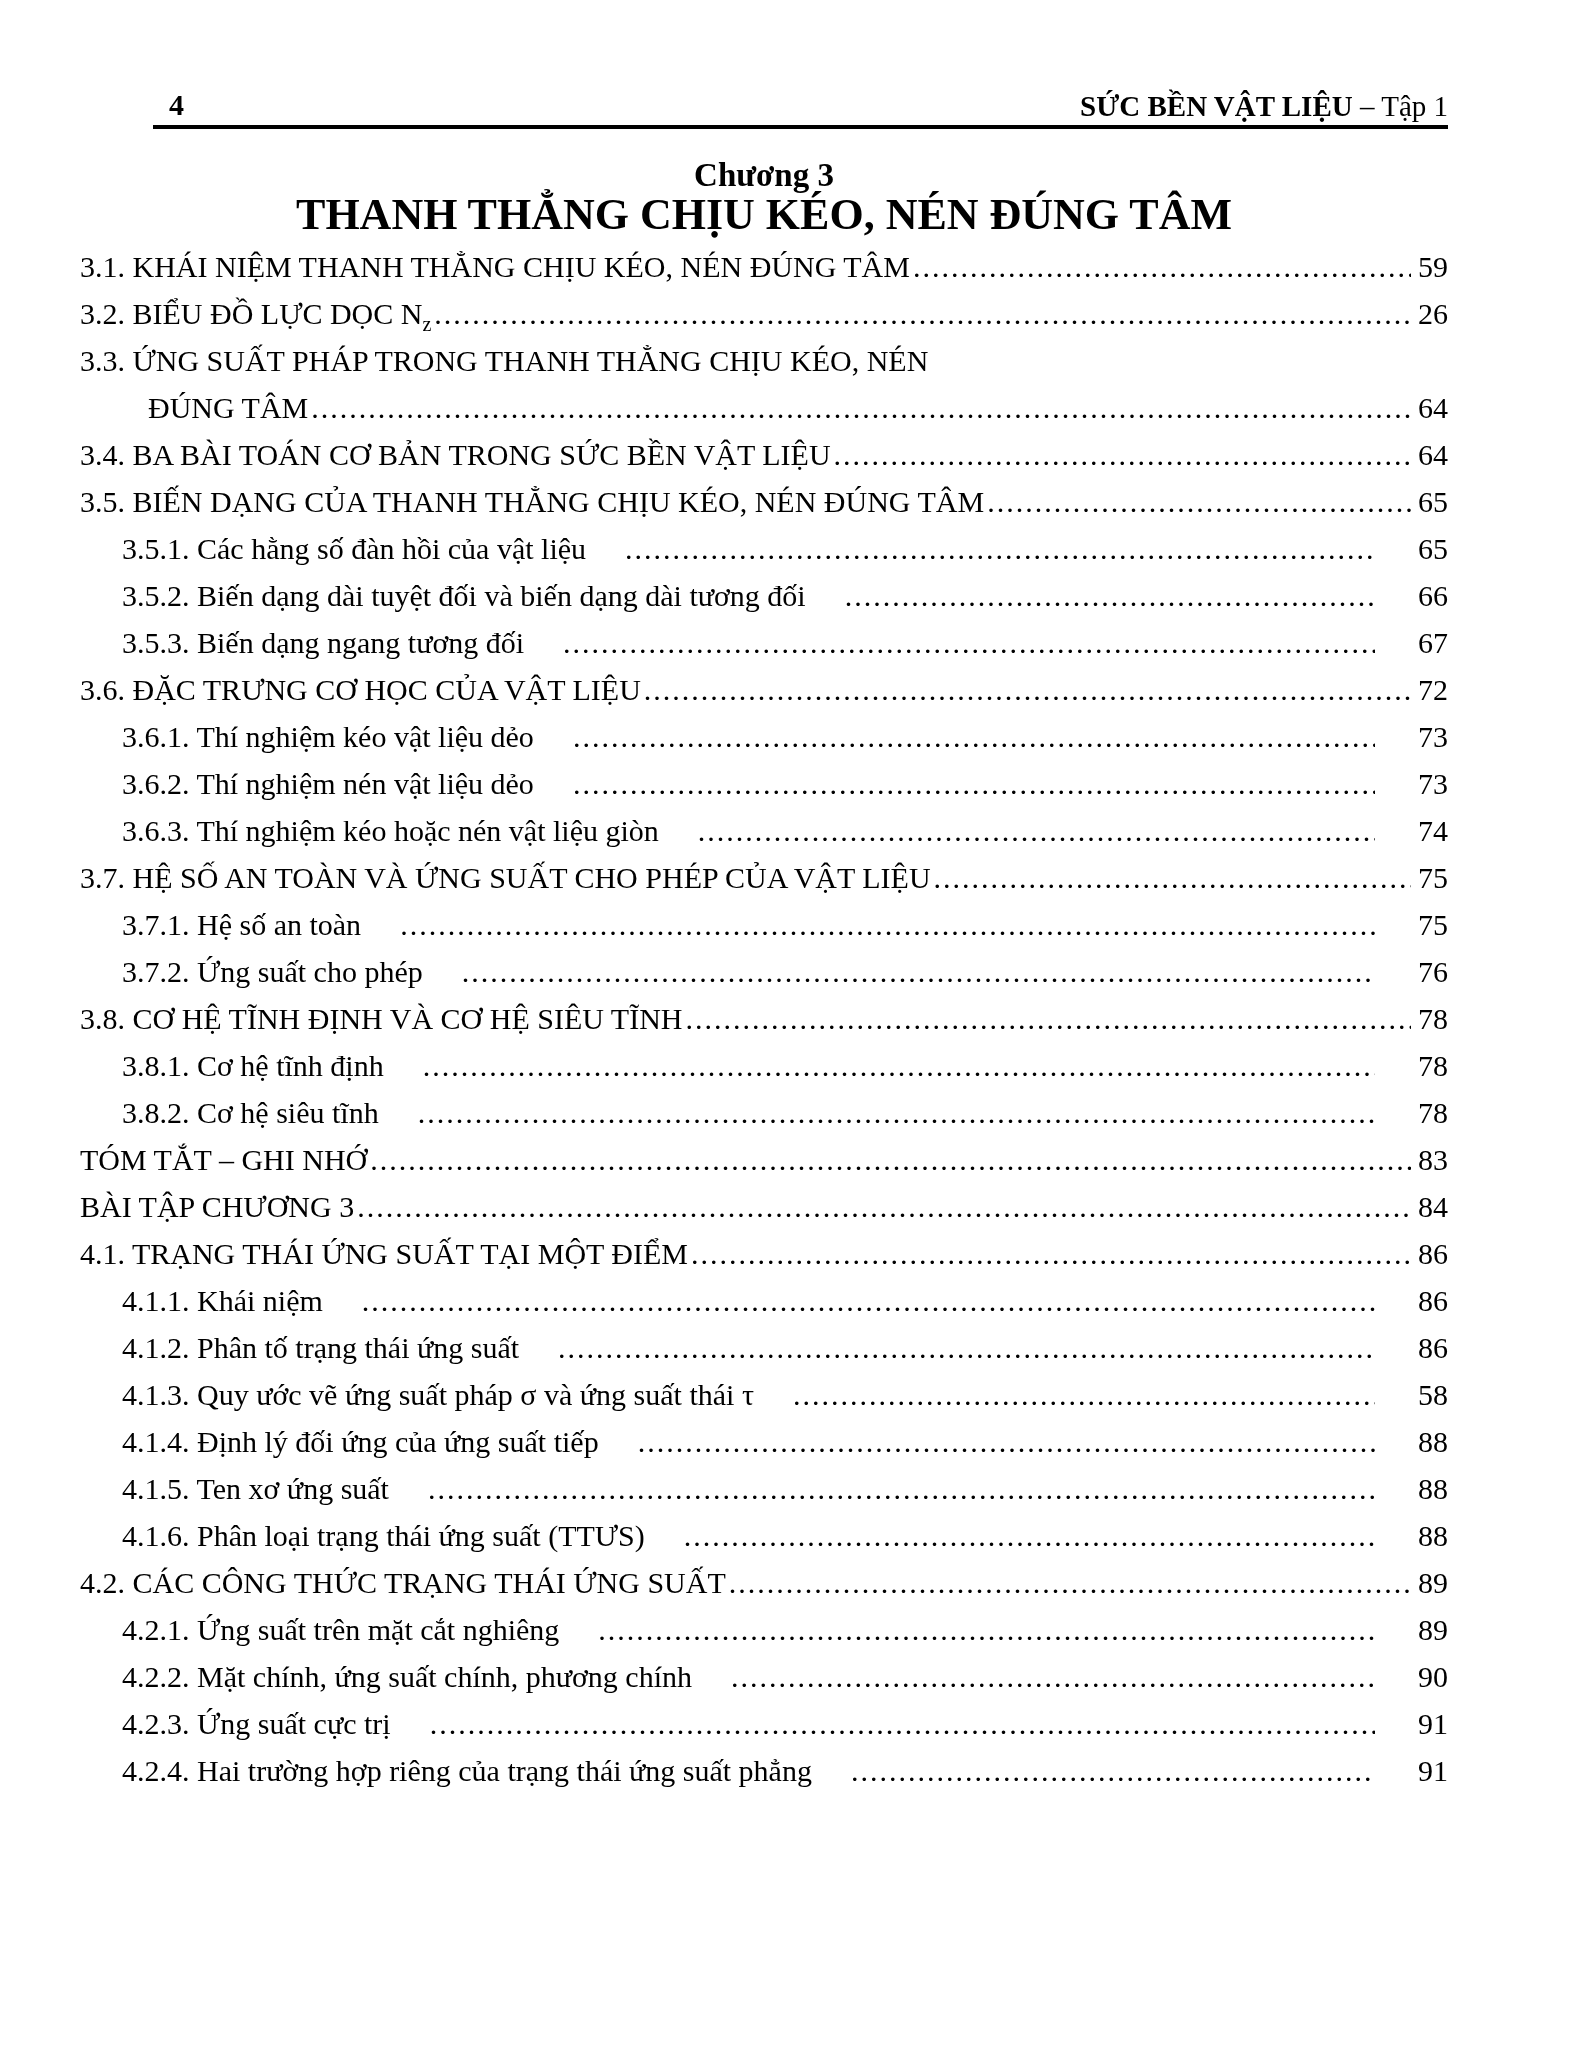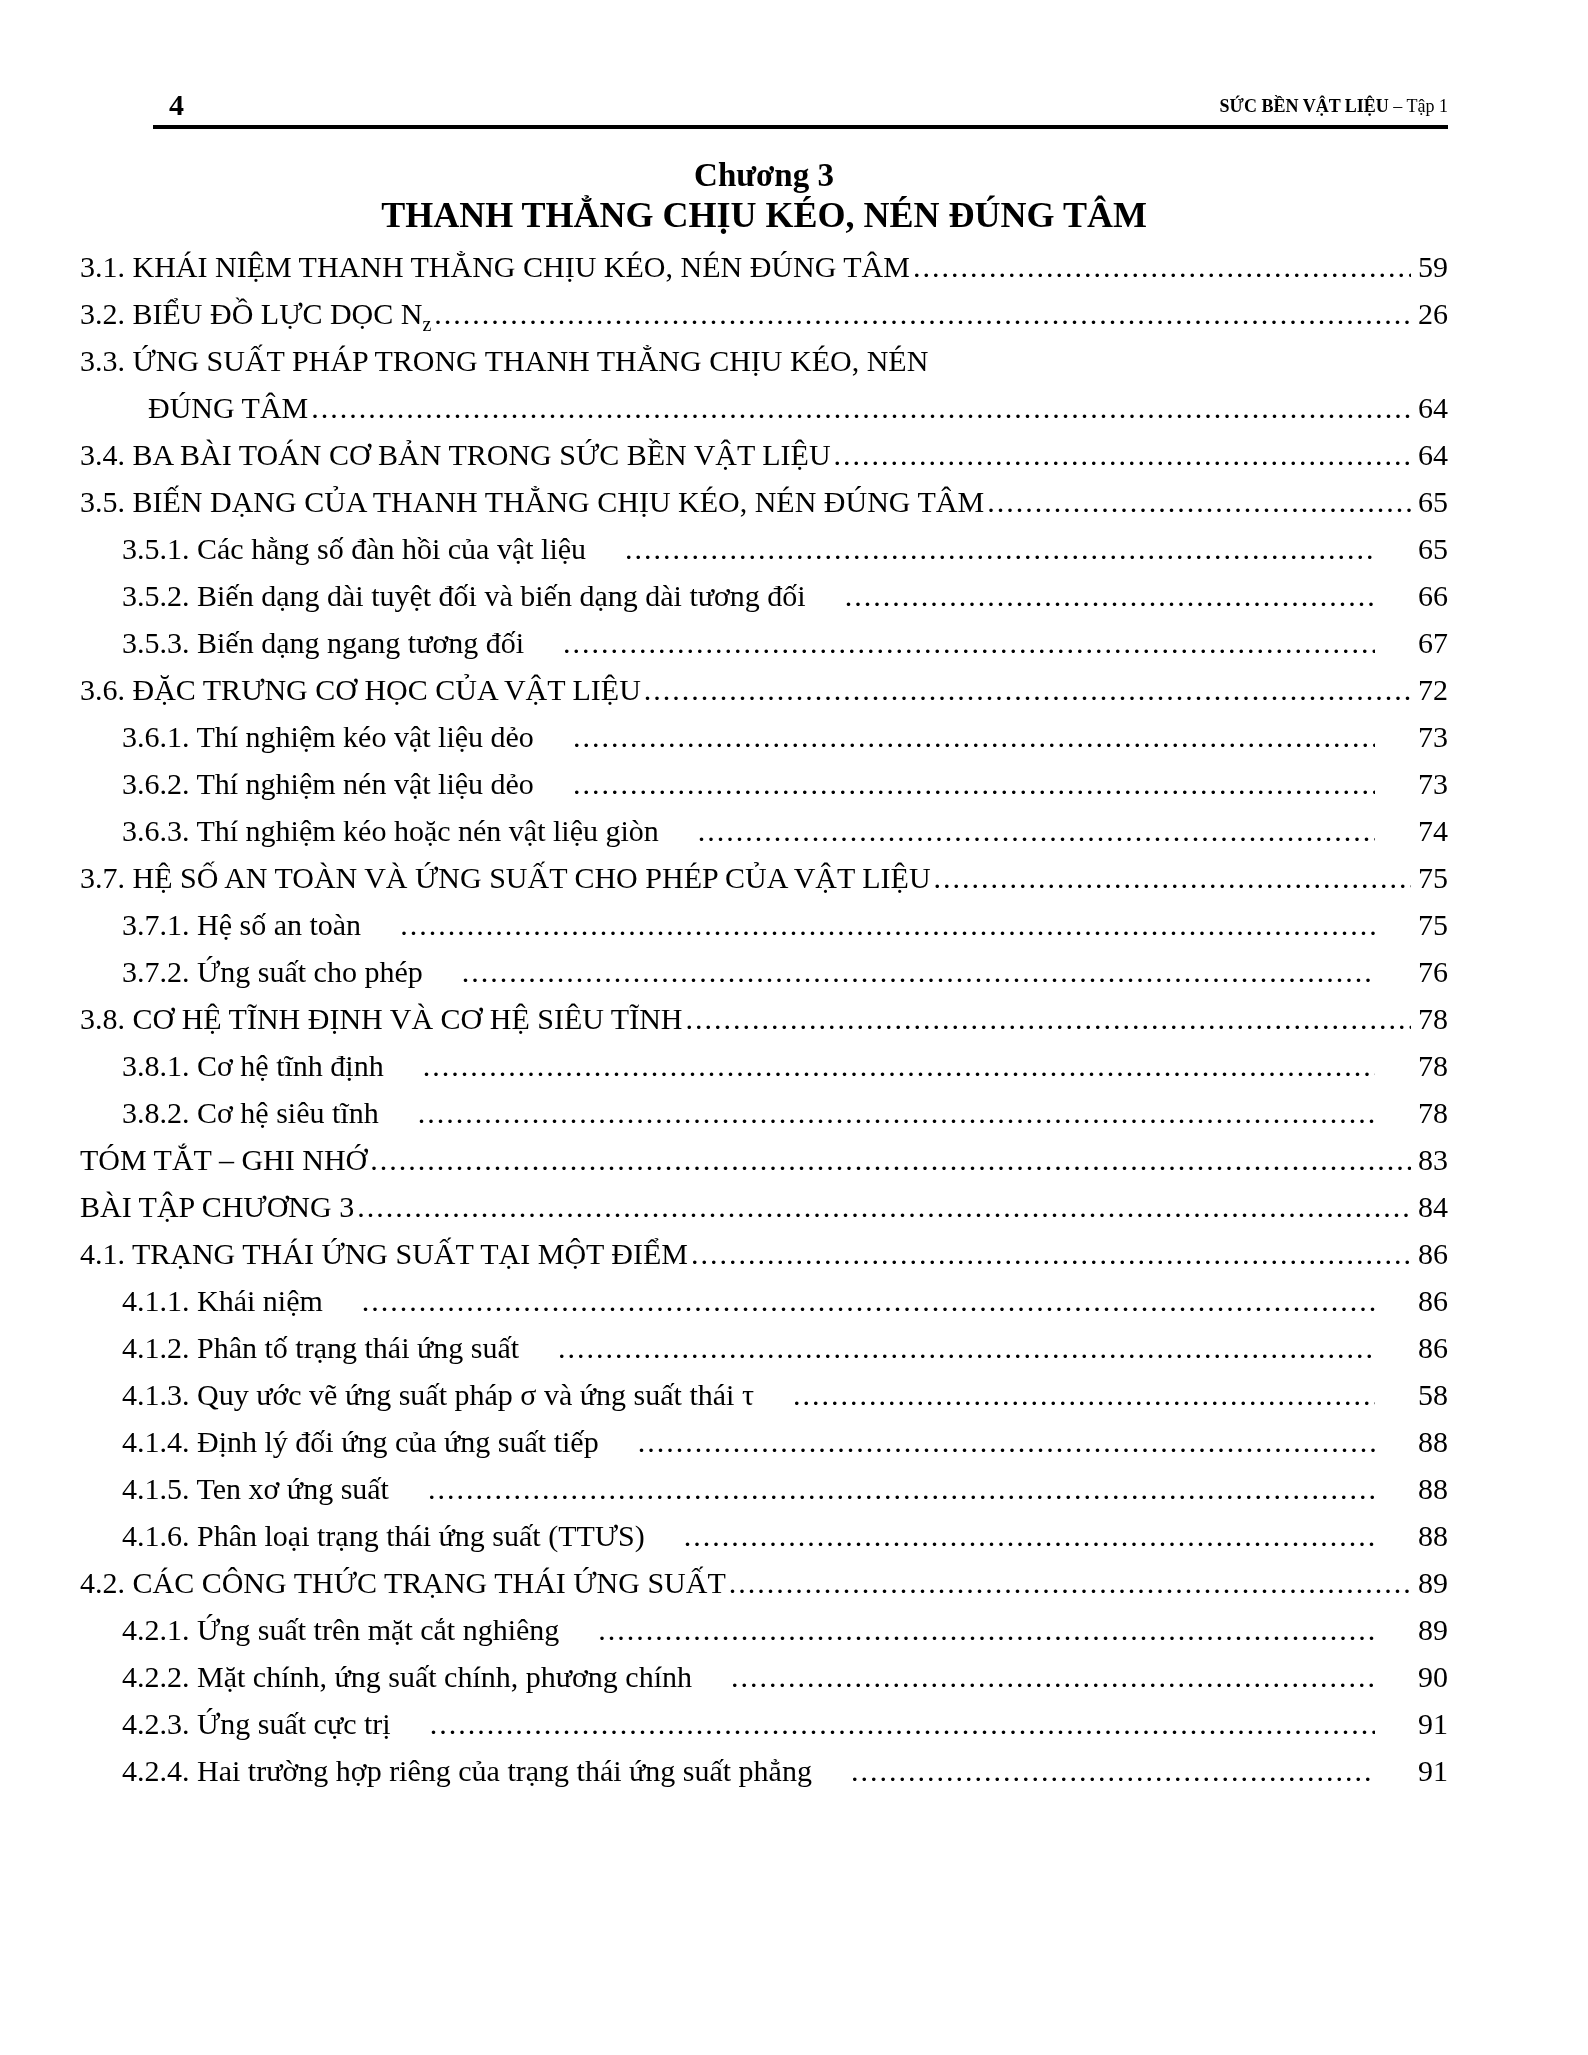--- a/index.html
+++ b/index.html
@@ -27,41 +27,41 @@
     justify-content: space-between;
     align-items: flex-end;
   }
   .header-num {
     font-weight: bold;
     font-size: 30px;
     line-height: 34px;
     padding-left: 16px;
   }
   .header-title {
-    font-size: 18px;
+    font-size: 29px;
     line-height: 32px;
     white-space: nowrap;
   }
   .header-title .bold { font-weight: bold; }
   
   .content {
     margin-left: 80px;
     margin-right: 140px;
   }
   .chap-heading {
     text-align: center;
     font-weight: bold;
   }
   .chap-label {
     margin-top: 26px;
     font-size: 33px;
     line-height: 40px;
   }
   .chap-title {
-    font-size: 36px;
+    font-size: 44px;
     line-height: 40px;
     margin-bottom: 8px;
   }
   .toc-row {
     display: flex;
     align-items: baseline;
     font-size: 30px;
     line-height: 47px;
     text-align: center;
   }

